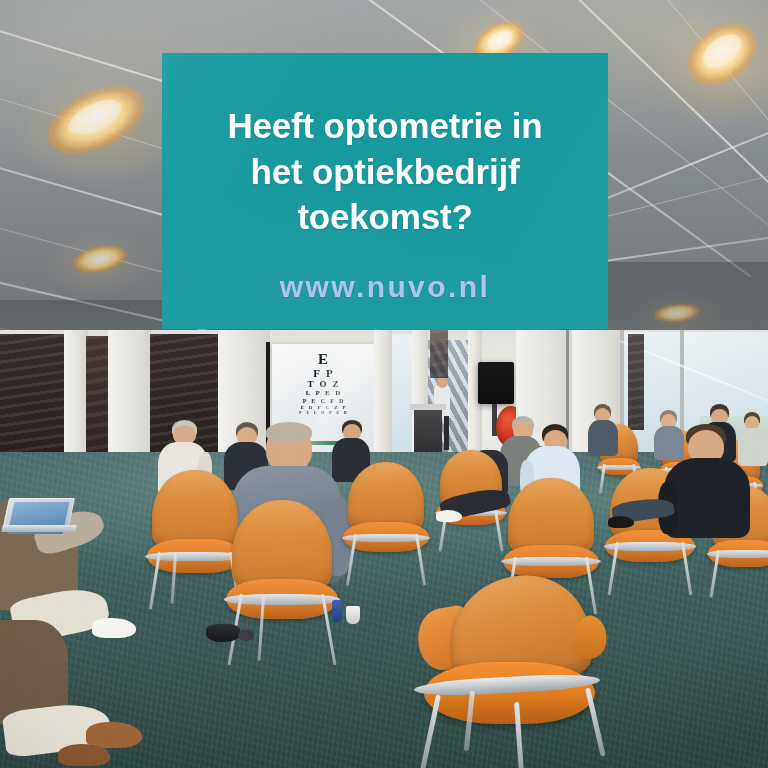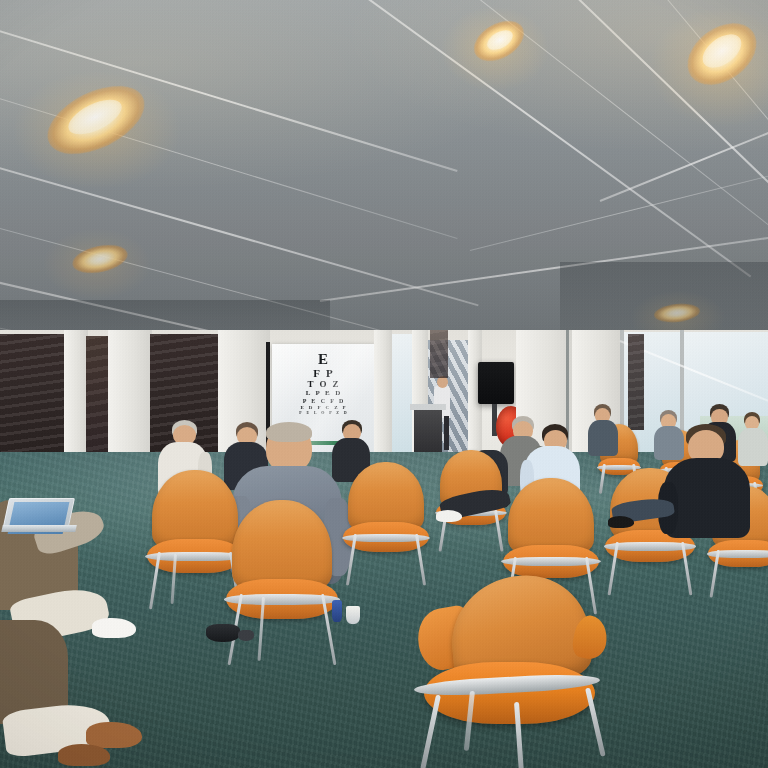--- a/index.html
+++ b/index.html
@@ -621,14 +621,22 @@
     <div class="bottle" style="left:332px;top:600px;width:10px;height:22px;background:linear-gradient(180deg,#3f62b3,#26407f);"></div>
     <div class="cup" style="left:346px;top:606px;width:14px;height:18px;background:linear-gradient(180deg,#f2f2ee,#c8cdd1);"></div>
     <div class="bag" style="left:206px;top:624px;width:34px;height:18px;background:linear-gradient(180deg,#2c2f33,#17191c);"></div>
     <div class="bag" style="left:238px;top:630px;width:16px;height:11px;background:#3a3d42;"></div>
 
     <div class="photo-blur"></div>
     <div class="vignette"></div>
     <div class="grain"></div>
   </div>
 
+  <div class="overlay">
+    <div class="headline">
+      <span>Heeft optometrie in</span>
+      <span>het optiekbedrijf</span>
+      <span>toekomst?</span>
+    </div>
+    <div class="urlline">www.nuvo.nl</div>
+  </div>
 
 </div>
 
 </body></html>

